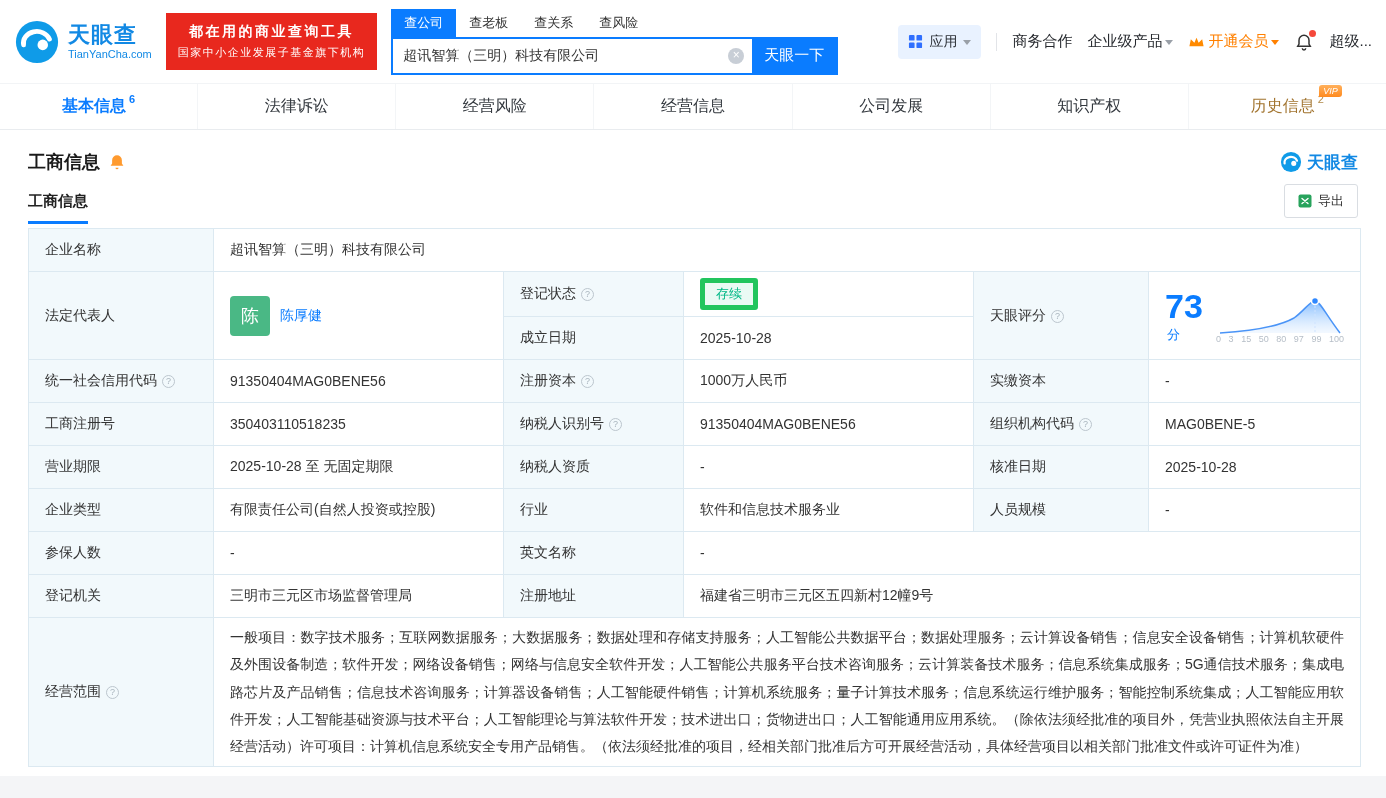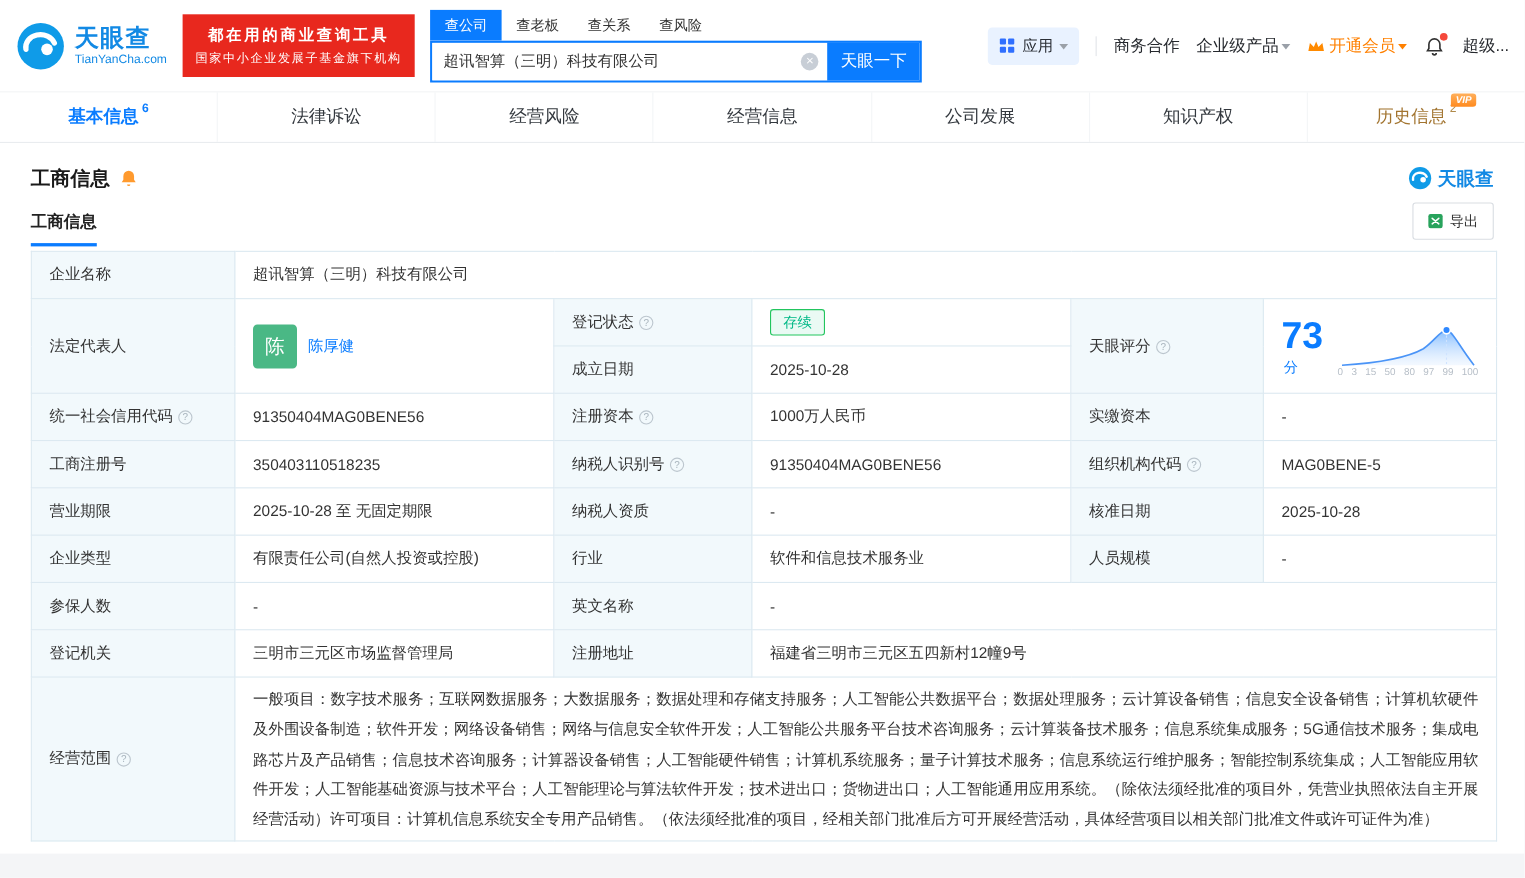--- a/index.html
+++ b/index.html
@@ -39,21 +39,21 @@
 
   
   .nav-tabs{display:flex;height:47px;border-bottom:1px solid #e9ecef;border-top:1px solid #f2f4f6;background:#fff}
   .ntab{flex:1;display:flex;align-items:center;justify-content:center;font-size:16px;color:#33383e;cursor:pointer;border-left:1px solid #f3f5f7}
   .ntab:first-child{border-left:none}
   .ntab.active{color:#0a7cff;font-weight:700}
   .cnt{font-size:11px;margin-left:3px;align-self:flex-start;margin-top:9px;color:#0a7cff}
   .ntab.history{color:#a2742f}
   .ntab.history .cnt{color:#b08a4a}
   .hist-inner{position:relative;display:flex}
-  .vip-chip{position:absolute;top:-11px;right:-27px;background:linear-gradient(180deg,#ffb05c,#ff8a1e);color:#fff;font-size:9px;font-weight:700;padding:1px 4px;border-radius:3px 3px 3px 0;font-style:italic}
+  .vip-chip{position:absolute;top:-11px;right:-27px;background:linear-gradient(180deg,#ffb05c,#ff8a1e);color:#fff;font-size:9px;font-weight:400;padding:1px 4px;border-radius:3px 3px 3px 0;font-style:italic}
 
   
   .sec-head{display:flex;align-items:center;padding:20px 28px 4px;gap:8px}
   .sec-title{font-size:18px;font-weight:700;color:#1a1a1a}
   .monitor-bell{width:18px;height:18px;cursor:pointer}
   .brand{margin-left:auto;display:flex;align-items:center;gap:5px}
   .brand-mark{width:22px;height:22px}
   .brand-name{font-size:17px;font-weight:700;color:#1289e4}
   .subtabs{display:flex;align-items:center;gap:30px;padding:0 28px;height:46px}
   .subtab{font-size:15px;color:#999;cursor:pointer;height:100%;display:flex;align-items:center;border-bottom:3px solid transparent;padding-top:3px}
@@ -63,21 +63,21 @@
 
   
   .info-table{width:calc(100% - 53px);margin:4px 25px 0 28px;border-collapse:collapse;font-size:14px;table-layout:fixed}
   .info-table td{border:1px solid #dce9f1;height:43px;padding:6px 16px;vertical-align:middle;color:#333}
   .lbl{background:#f2f9fc}
   .qi{display:inline-block;width:13px;height:13px;border:1px solid #bcc6ce;border-radius:50%;color:#a8b4bd;font-size:9px;line-height:11px;text-align:center;margin-left:5px;vertical-align:1px;cursor:pointer}
   .qi::before{content:"?"}
   .rep{display:flex;align-items:center;gap:10px}
   .avatar{width:40px;height:40px;border-radius:4px;background:#4ab885;color:#fff;font-size:18px;display:flex;align-items:center;justify-content:center;cursor:pointer;flex:0 0 auto}
   .rep-link{color:#0a7cff;cursor:pointer;text-decoration:none}
-  .status-badge{display:inline-block;padding:2px 11px;font-size:13px;color:#00b886;background:#eafaf4;border:1px solid #22c55e;border-radius:3px}
+  .status-badge{display:inline-block;padding:2px 11px;font-size:13px;color:#00b886;background:#eafaf4;border:5px solid #22c55e;border-radius:3px}
   .score-flex{display:flex;align-items:flex-end;gap:10px;cursor:pointer}
   .score-big{font-size:34px;font-weight:700;color:#0a7cff}
   .score-unit{font-size:13px;color:#0a7cff;margin-left:2px}
   .score-chart{width:128px}
   .score-chart svg{display:block}
   .ticks{display:flex;justify-content:space-between;font-size:9px;color:#b6bec7;margin-top:-1px}
   .scope{line-height:1.95;text-align:justify;padding:12px 16px}
 </style>
 </head>
 <body>

